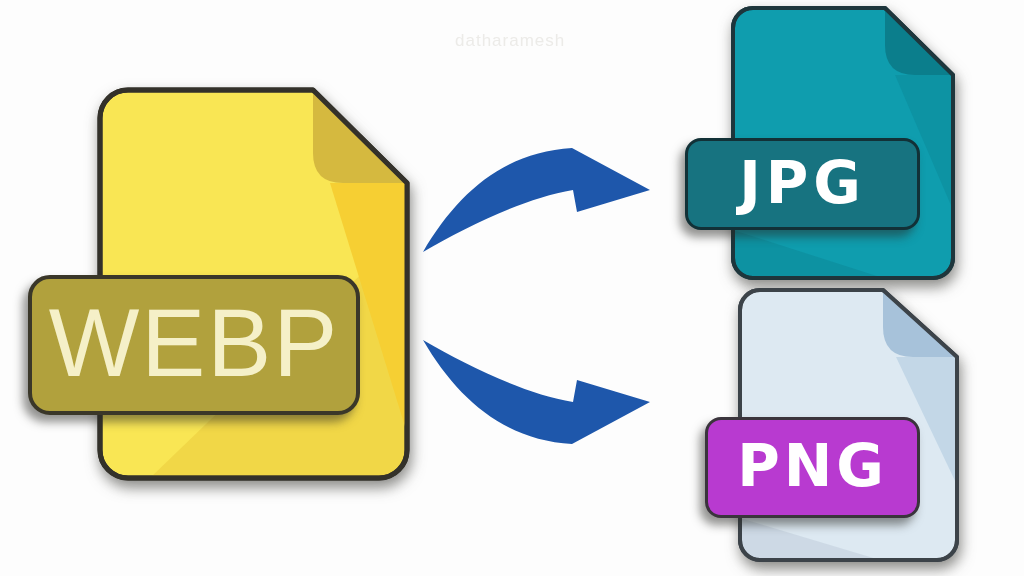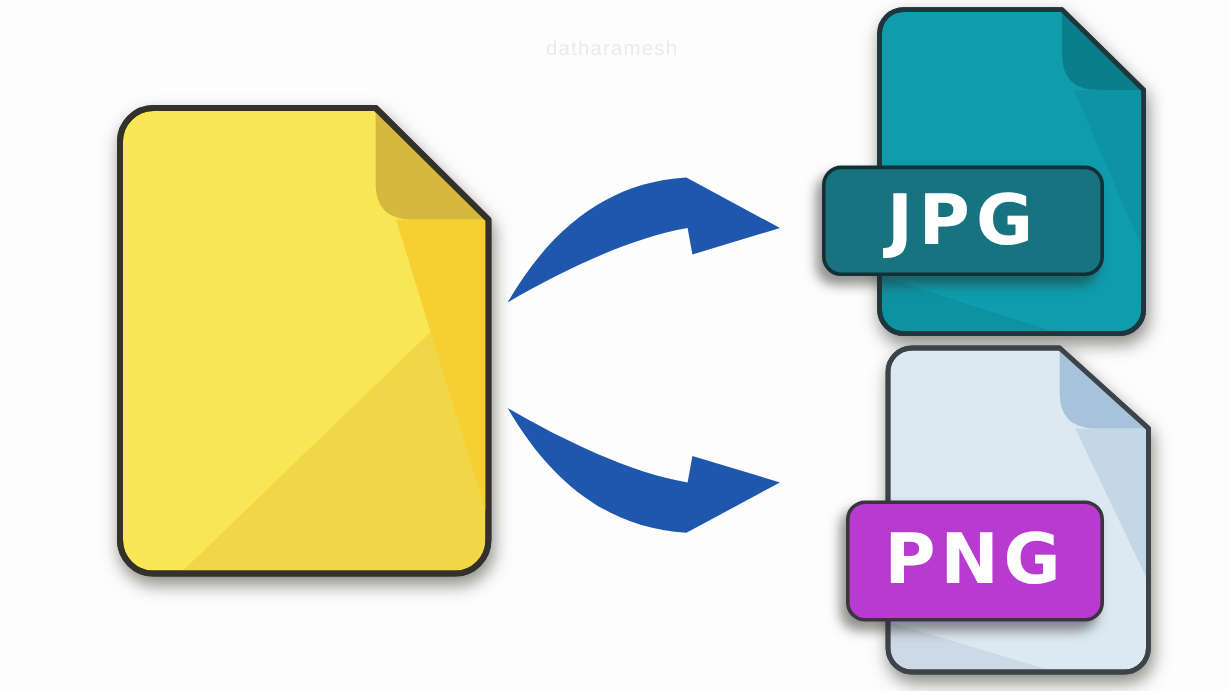--- a/index.html
+++ b/index.html
@@ -132,20 +132,23 @@
              L 573 190
              C 525 198, 468 226, 423 252 Z" style="fill: rgb(30, 87, 171);"></path>
     <path d="M 423 340
              C 458 400, 505 440, 572 444
              L 650 402
              L 577 380
              L 573 402
              C 525 394, 468 366, 423 340 Z" style="fill: rgb(30, 87, 171);"></path>
   </svg>
 
+  <div class="badge badge-webp" style="background-color: rgb(177, 161, 61); border-color: rgb(58, 55, 41); color: rgb(245, 240, 200);">
+    <span>WEBP</span>
+  </div>
 
   <div class="badge badge-png" style="background-color: rgb(184, 58, 208); border-color: rgb(58, 52, 60); color: rgb(255, 255, 255);">
     <span>PNG</span>
   </div>
 
   <div class="badge badge-jpg" style="background-color: rgb(23, 115, 128); border-color: rgb(18, 49, 55); color: rgb(255, 255, 255);">
     <span>JPG</span>
   </div>
 
 </div>

